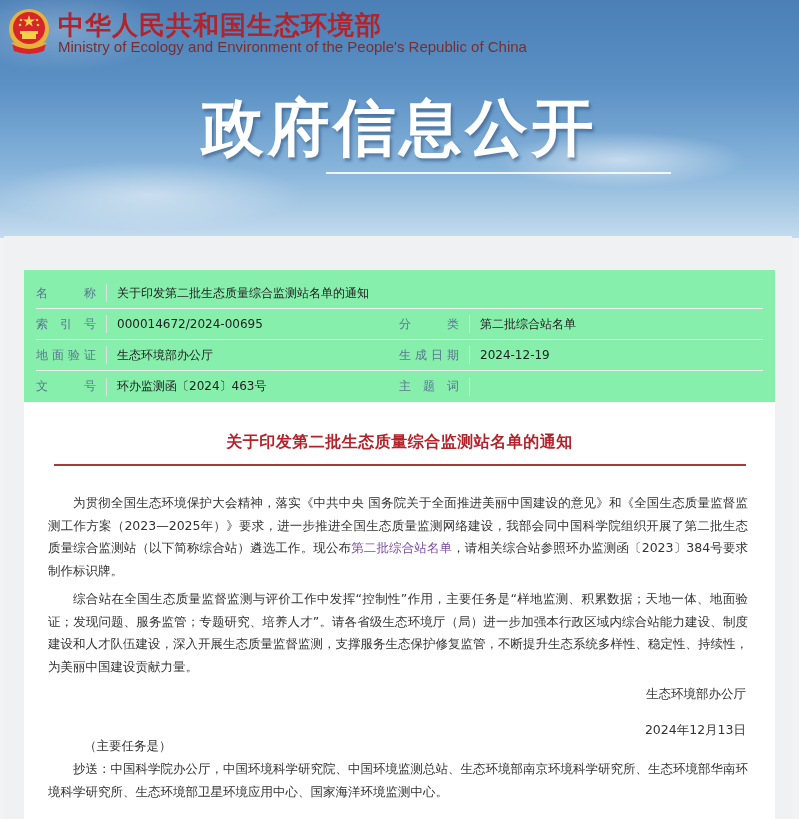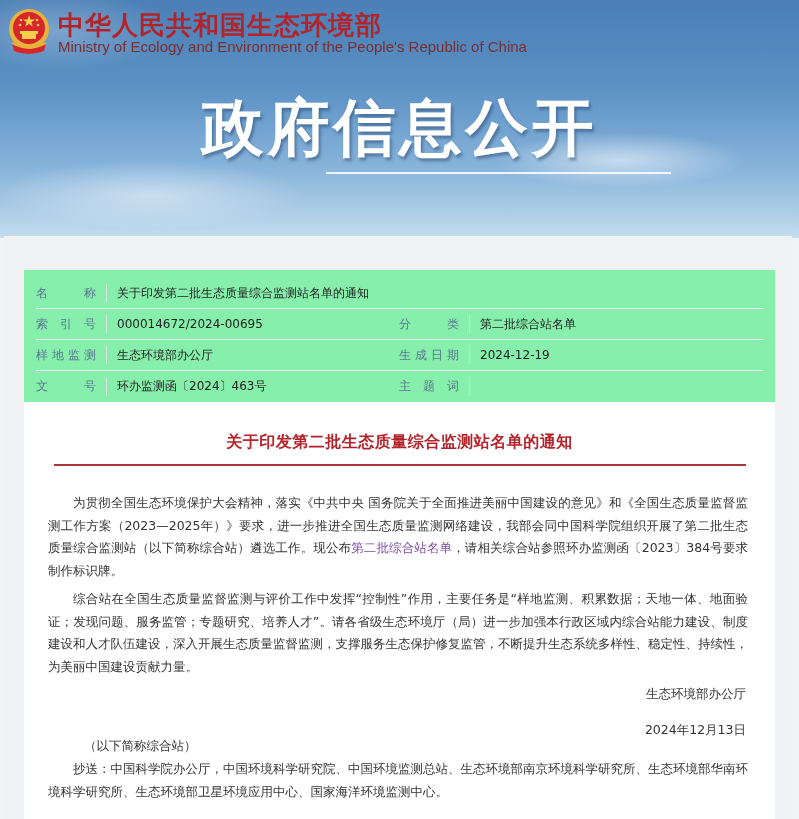--- a/index.html
+++ b/index.html
@@ -134,21 +134,21 @@
       <span class="meta-value">000014672/2024-00695</span>
     </div>
     <div class="meta-cell">
       <span class="meta-label">分　　类</span>
       <span class="meta-sep"></span>
       <span class="meta-value">第二批综合站名单</span>
     </div>
   </div>
   <div class="meta-row" style="top:70px;">
     <div class="meta-cell" style="width:363px;">
-      <span class="meta-label">样地监测</span>
+      <span class="meta-label">地面验证</span>
       <span class="meta-sep"></span>
       <span class="meta-value">生态环境部办公厅</span>
     </div>
     <div class="meta-cell">
       <span class="meta-label">生成日期</span>
       <span class="meta-sep"></span>
       <span class="meta-value">2024-12-19</span>
     </div>
   </div>
   <div class="meta-row" style="top:101px; border-bottom:none;">
@@ -169,15 +169,15 @@
   <div class="doc-title">关于印发第二批生态质量综合监测站名单的通知</div>
   <div class="doc-rule"></div>
 
   <p class="para" style="top:90px;"><span>为贯彻全国生态环境保护大会精神，落实《中共中央 国务院关于全面推进美丽中国建设的意见》和《全国生态质量监督监测工作方案（2023—2025年）》要求，进一步推进全国生态质量监测网络建设，我部会同中国科学院组织开展了第二批生态质量综合监测站（以下简称综合站）遴选工作。现公布</span><a class="link">第二批综合站名单</a><span>，请相关综合站参照环办监测函〔2023〕384号要求制作标识牌。</span></p>
 
   <p class="para" style="top:186px;">综合站在全国生态质量监督监测与评价工作中发挥“控制性”作用，主要任务是“样地监测、积累数据；天地一体、地面验证；发现问题、服务监管；专题研究、培养人才”。请各省级生态环境厅（局）进一步加强本行政区域内综合站能力建设、制度建设和人才队伍建设，深入开展生态质量监督监测，支撑服务生态保护修复监管，不断提升生态系统多样性、稳定性、持续性，为美丽中国建设贡献力量。</p>
 
   <div class="sign" style="top:284px;">生态环境部办公厅</div>
   <div class="sign" style="top:320px;">2024年12月13日</div>
 
-  <div class="note" style="top:336px;">（以下简称综合站）</div>
+  <div class="note" style="top:336px;">（主要任务是）</div>
   <p class="para" style="top:356px;">抄送：中国科学院办公厅，中国环境科学研究院、中国环境监测总站、生态环境部南京环境科学研究所、生态环境部华南环境科学研究所、生态环境部卫星环境应用中心、国家海洋环境监测中心。</p>
 </div>
 
 </body></html>

